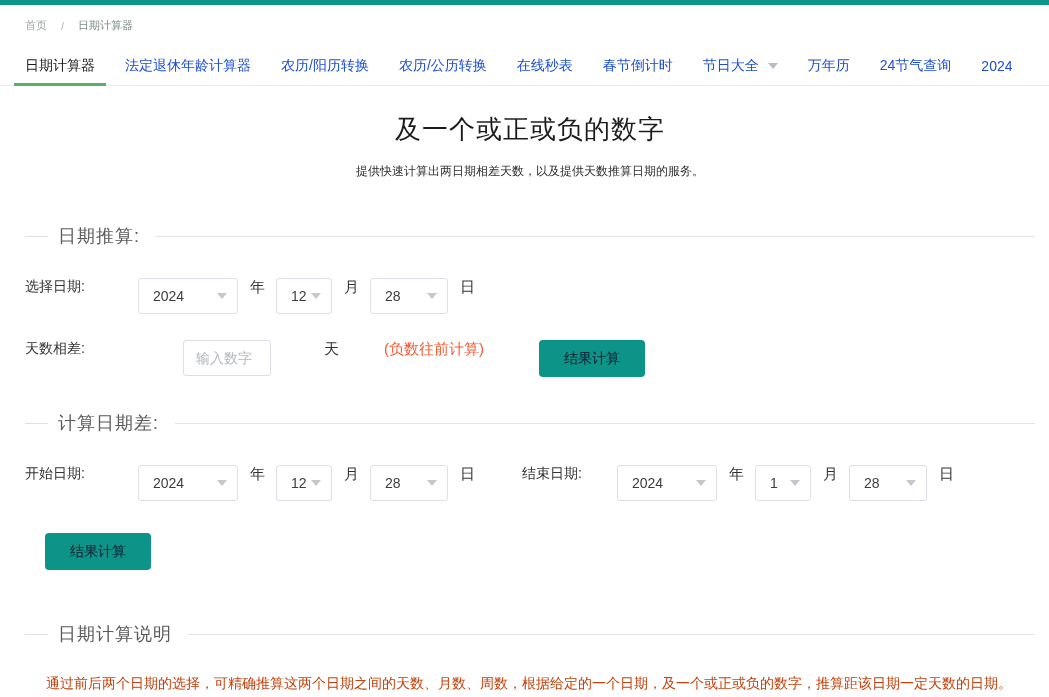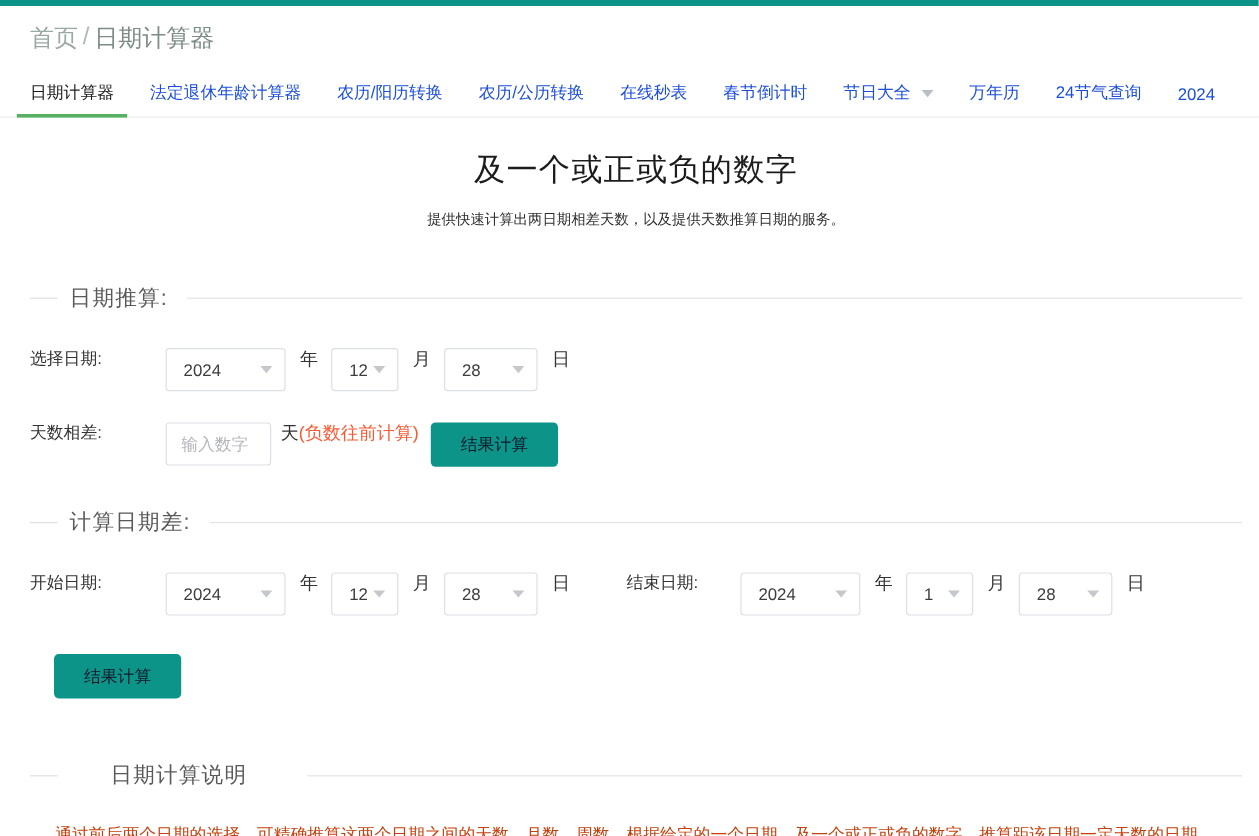--- a/index.html
+++ b/index.html
@@ -5,22 +5,22 @@
   * { box-sizing: border-box; }
   html, body { margin: 0; padding: 0; }
   body {
     width: 1049px; height: 697px; overflow: hidden;
     background: #ffffff; color: #333;
     font-family: "Liberation Sans", "DejaVu Sans", sans-serif;
   }
   .topbar { height: 5px; background: #0d9488; }
 
   .breadcrumb {
-    display: flex; align-items: center; gap: 4px;
-    padding: 13px 25px 9px; font-size: 20px; color: #9aa9a3;
+    display: flex; align-items: center; gap: 14px;
+    padding: 13px 25px 9px; font-size: 11px; color: #9aa9a3;
   }
   .breadcrumb .crumb-home { color: #9aa9a3; cursor: pointer; }
   .breadcrumb .crumb-sep { color: #aebab5; }
   .breadcrumb .crumb-current { color: #7e8c87; cursor: pointer; }
 
   .nav {
     display: flex; align-items: center; gap: 30px;
     height: 39px; margin-top: 5px; padding: 0 25px;
     border-bottom: 1px solid #ebebeb; white-space: nowrap;
   }
@@ -53,24 +53,24 @@
 
   .section-head { display: flex; align-items: center; }
   .section-head .dash { width: 23px; height: 1px; background: #e0e0e0; flex: none; }
   .section-head .head-text {
     margin: 0 16px 0 10px; font-size: 18px; font-weight: 400;
     color: #595959; letter-spacing: 1px;
   }
   .section-head .line { flex: 1; height: 1px; background: #e3e3e3; }
   .sh-1 { margin-top: 44px; }
   .sh-2 { margin-top: 34px; }
-  .sh-3 { margin-top: 52px; gap: 34px; }
+  .sh-3 { margin-top: 52px; }
 
   .form-row { display: flex; align-items: flex-start; margin-top: 30px; }
-  .form-row.tight { margin-top: 26px; }
+  .form-row.tight { margin-top: 26px; gap: 45px; }
   .field-label { width: 113px; flex: none; font-size: 14px; color: #333; }
   .field-label.second { width: 95px; margin-left: 36px; }
 
   .select {
     height: 36px; border: 1px solid #dcdfe6; border-radius: 3px;
     background: #fff; cursor: pointer;
     display: inline-flex; align-items: center; justify-content: space-between;
     padding: 0 10px 0 14px; font-size: 14px; color: #3d3d3d; flex: none;
   }
   .w-year { width: 100px; }

